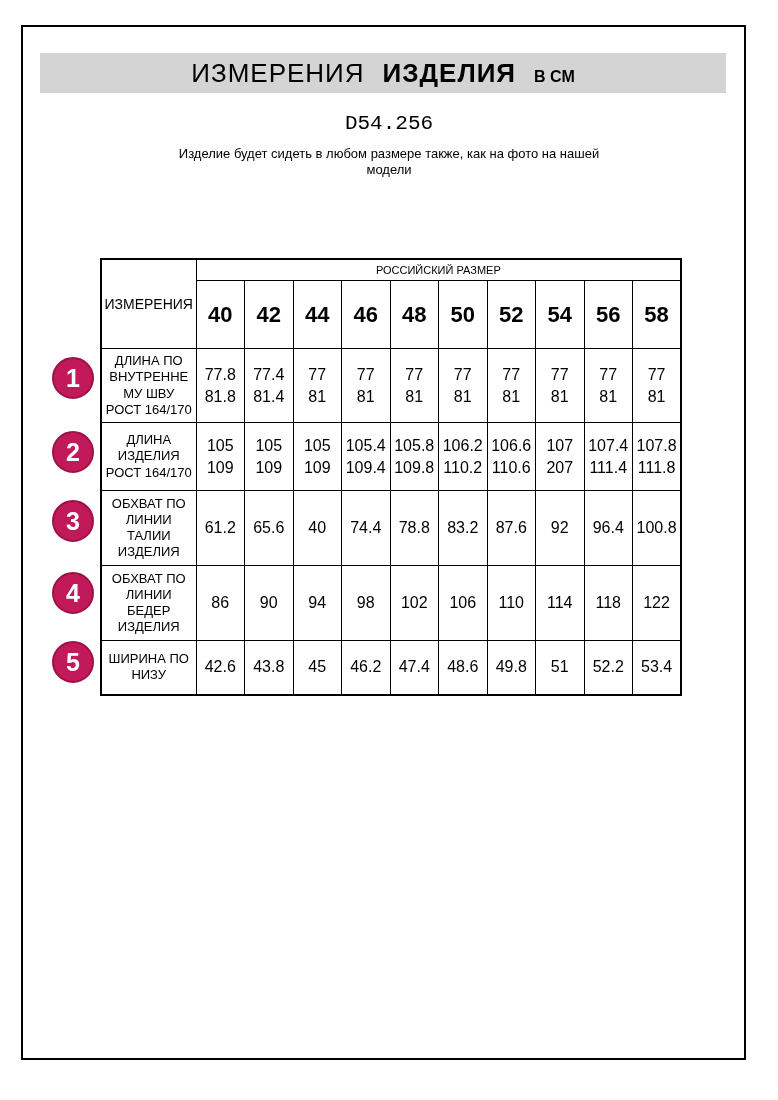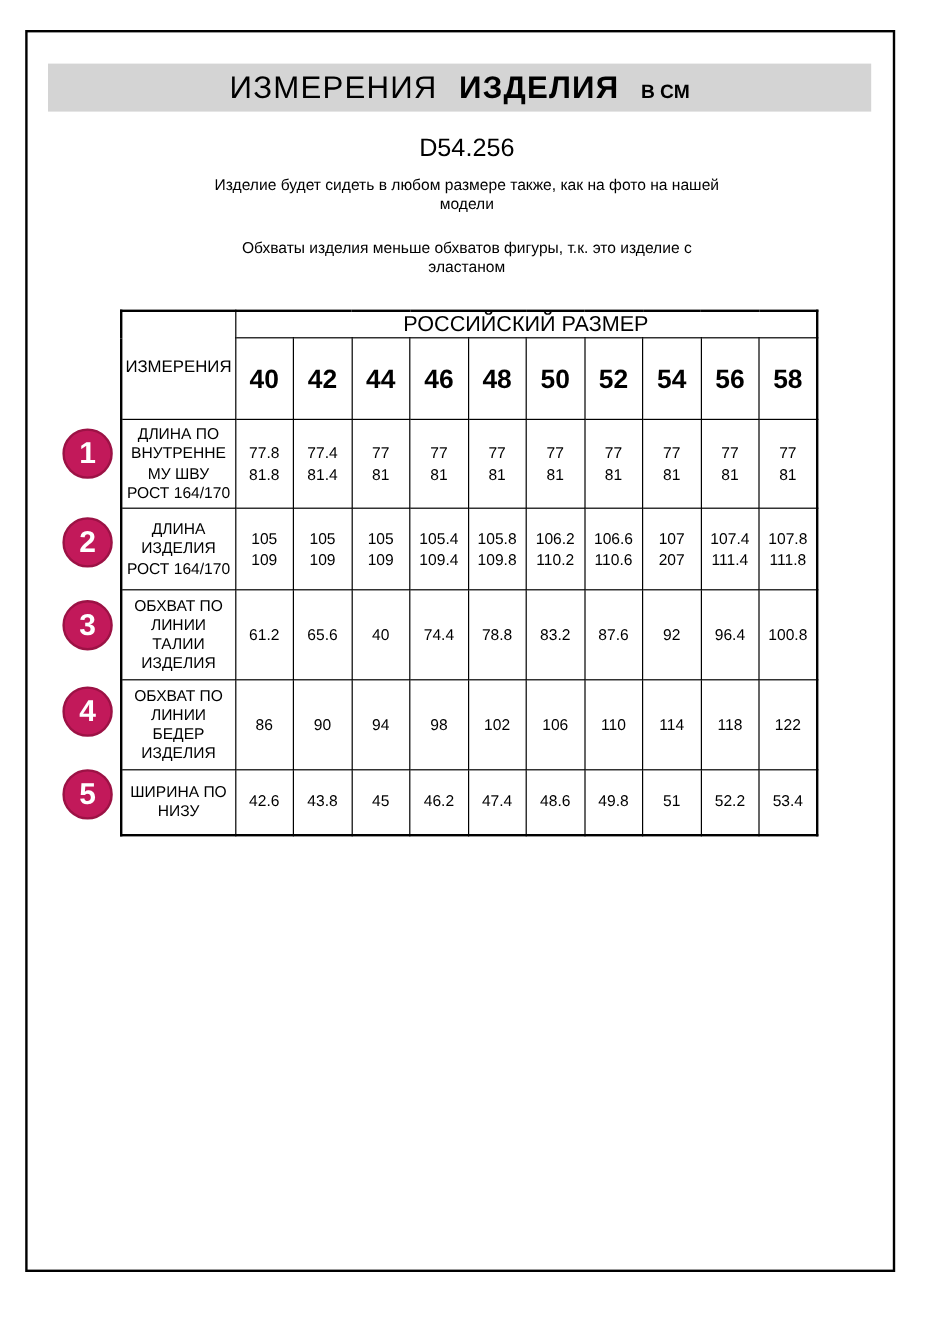--- a/index.html
+++ b/index.html
@@ -12,41 +12,41 @@
     border:2px solid var(--border,#000);box-sizing:border-box;
   }
   .title-bar{
     position:absolute;left:40px;top:53px;width:686px;height:40px;
     background:var(--bar,#d4d4d4);
     display:flex;align-items:baseline;justify-content:center;gap:18px;
   }
   .title-regular{font-size:26px;letter-spacing:1px;line-height:40px;}
   .title-bold{font-size:26px;font-weight:bold;letter-spacing:1px;}
   .title-unit{font-size:16px;font-weight:bold;}
-  .model{position:absolute;left:0;top:112px;width:778px;text-align:center;font-size:21px;}
+  .model{position:absolute;left:0;top:112px;width:778px;text-align:center;font-size:21px;font-family:Liberation Mono, monospace;}
   .para{
     position:absolute;left:89px;width:600px;text-align:center;
     font-size:13px;line-height:1.22;white-space:pre-line;
   }
   .para1{top:146px;}
   .para2{top:199px;}
   table.meas{
     position:absolute;left:100px;top:258px;width:580px;
     border-collapse:collapse;table-layout:fixed;
     border:2px solid var(--border,#000);
   }
   table.meas th, table.meas td{
     border:1.5px solid var(--border,#000);
     text-align:center;vertical-align:middle;padding:0;
   }
   .corner-cell{font-size:14px;font-weight:normal;}
-  .group-cell{height:20px;font-size:18px;font-weight:normal;}
+  .group-cell{height:20px;font-size:11px;font-weight:normal;}
   .size-cell{height:67px;font-size:22px;font-weight:bold;}
   .label-cell{font-size:13px;line-height:1.25;white-space:pre-line;}
-  .value-cell{font-size:13px;line-height:1.35;white-space:pre-line;}
+  .value-cell{font-size:16px;line-height:1.35;white-space:pre-line;}
   .badge{
     position:absolute;left:52px;width:42px;height:42px;border-radius:50%;
     background:var(--badge,#c2195a);border:2px solid var(--badge-ring,#9c1245);
     box-sizing:border-box;color:#fff;font-size:25px;font-weight:bold;
     display:flex;align-items:center;justify-content:center;
   }
   .note{
     position:absolute;left:21px;top:714px;width:725px;text-align:center;
     font-size:15px;font-weight:bold;
   }
@@ -60,22 +60,20 @@
   <div class="title-bar">
     <span class="title-regular">ИЗМЕРЕНИЯ</span>
     <span class="title-bold">ИЗДЕЛИЯ</span>
     <span class="title-unit">В СМ</span>
   </div>
 
   <div class="model">D54.256</div>
 
   <div class="para para1">Изделие будет сидеть в любом размере также, как на фото на нашей
 модели</div>
-  <div class="para para2">Обхваты изделия меньше обхватов фигуры, т.к. это изделие с
-эластаном</div>
 
   <table class="meas">
     <colgroup id="cols">
         <col style="width: 95px;">
         <col style="width: 48.5px;">
         <col style="width: 48.5px;">
         <col style="width: 48.5px;">
         <col style="width: 48.5px;">
         <col style="width: 48.5px;">
         <col style="width: 48.5px;">

